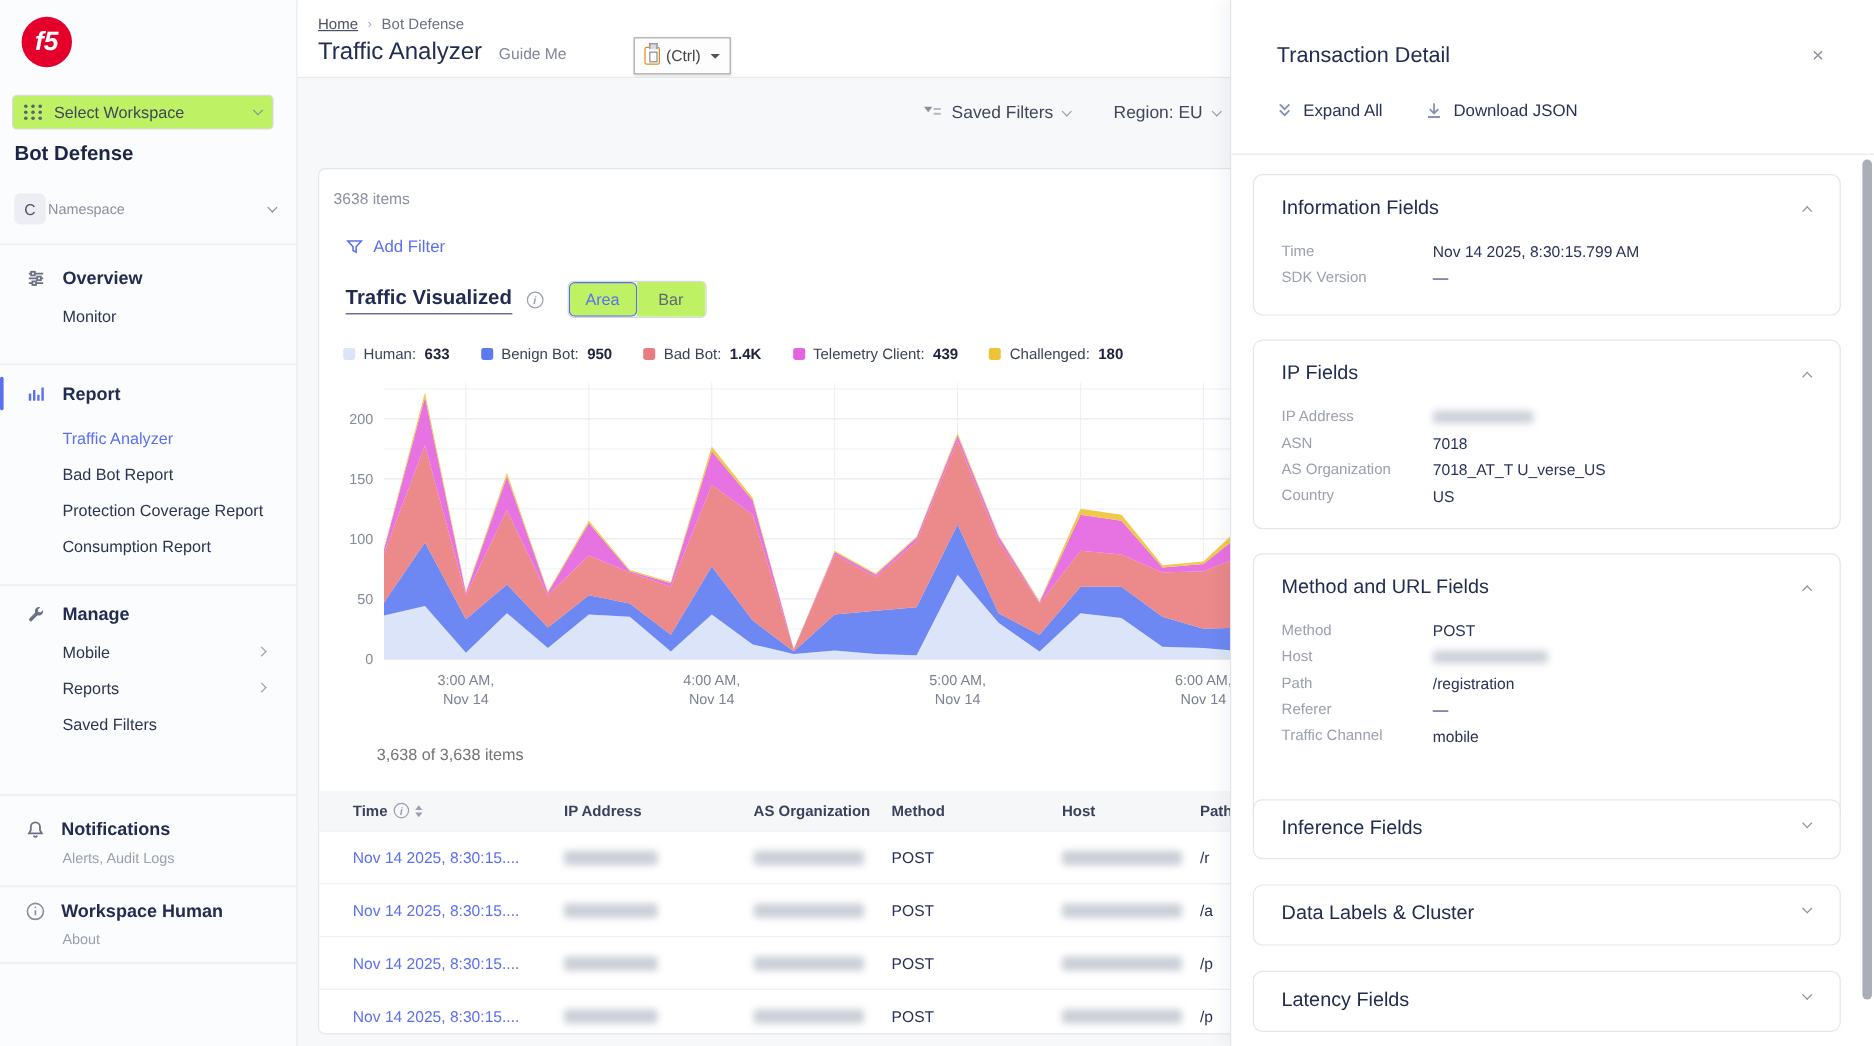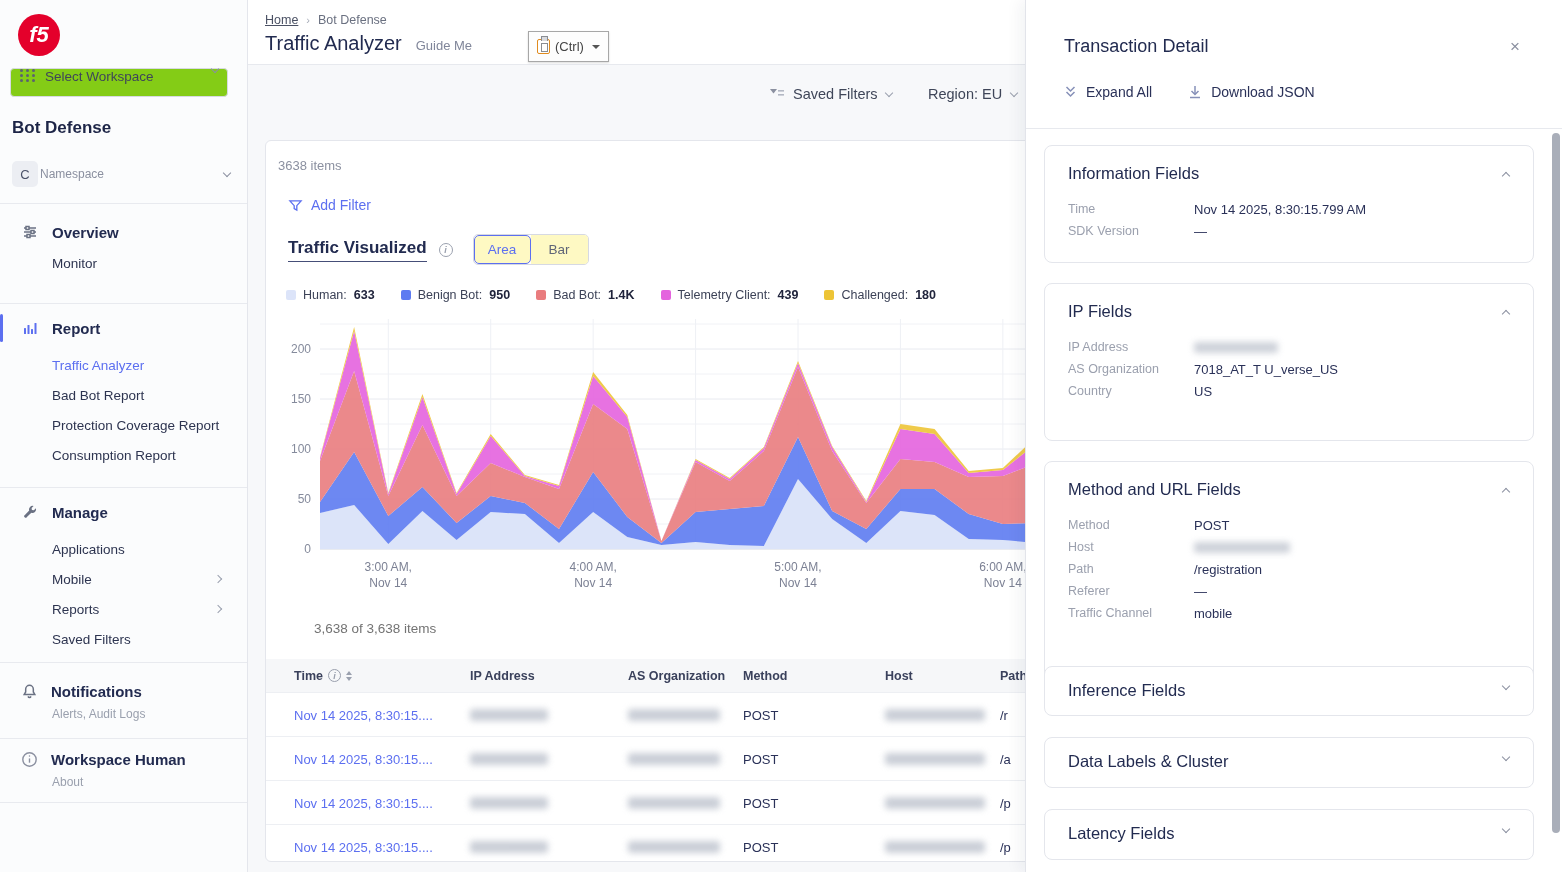--- a/index.html
+++ b/index.html
@@ -2,21 +2,21 @@
 <html><head>
 <meta charset="utf-8">
 <style>
   * { margin:0; padding:0; box-sizing:border-box; }
   html,body { width:1562px; height:872px; font-family:"Liberation Sans", sans-serif; background:#fff; }
   .screen { position:relative; width:1562px; height:872px; overflow:hidden; background:#fff; box-shadow:inset 0 0 0 1px #c2c6cf; }
 
   
   .sidebar { position:absolute; left:0; top:0; width:248px; height:872px; background:#fbfcfd; border-right:1px solid #e4e6ec; }
   .logo { position:absolute; left:18px; top:14px; width:42px; height:42px; background:#e4002b; border-radius:50%; color:#fff; font-weight:bold; font-style:italic; font-size:22px; display:flex; align-items:center; justify-content:center; }
-  .ws-btn { position:absolute; left:10px; top:68px; width:218px; height:29px; background:#84cc16; border:1px solid #d7dae2; border-radius:4px; display:flex; align-items:flex-start; padding:0 9px; gap:9px; color:#3f4659; font-size:13.5px; cursor:pointer; }
+  .ws-btn { position:absolute; left:10px; top:79px; width:218px; height:29px; background:#bef264; border:1px solid #d7dae2; border-radius:4px; display:flex; align-items:center; padding:0 9px; gap:9px; color:#3f4659; font-size:13.5px; cursor:pointer; }
   .ws-btn .spacer { flex:1; }
   .grid-icon { display:grid; grid-template-columns:repeat(3,4px); grid-gap:2px; }
   .grid-icon i { width:3px; height:3px; border-radius:50%; background:#5b6270; }
   .chev { display:inline-block; width:6px; height:6px; border-right:1.5px solid currentColor; border-bottom:1.5px solid currentColor; }
   .chev.down { transform:rotate(45deg); margin-top:-3px; }
   .chev.right { transform:rotate(-45deg); }
   .chev.up { transform:rotate(225deg); margin-top:3px; }
   .product-title { position:absolute; left:12px; top:118px; font-size:17px; font-weight:bold; color:#1d2547; }
   .ns-row { position:absolute; left:12px; top:158px; width:224px; height:32px; display:flex; align-items:center; cursor:pointer; }
   .ns-avatar { width:26px; height:26px; background:#eceef3; border-radius:5px; color:#4a5168; font-size:13px; display:flex; align-items:center; justify-content:center; }
@@ -56,21 +56,21 @@
   .sf-btn .chev, .rg-btn .chev { color:#9aa0ae; }
 
   
   .card { position:absolute; left:265px; top:140px; width:790px; height:722px; background:#fff; border:1px solid #e4e6ec; border-radius:6px; overflow:hidden; }
   .items-count { position:absolute; left:12px; top:17px; font-size:13px; color:#8b90a0; }
   .add-filter { position:absolute; left:22px; top:56px; display:flex; align-items:center; gap:8px; color:#5c6ff0; font-size:14px; cursor:pointer; }
   .tv-row { position:absolute; left:22px; top:93px; display:flex; align-items:center; gap:12px; }
   .tv-title { font-size:17px; font-weight:bold; color:#222b50; border-bottom:1.5px solid #454e78; padding-bottom:3px; cursor:pointer; }
   .i-circle { width:14px; height:14px; border-radius:50%; border:1.2px solid #9aa0ae; color:#9aa0ae; font-size:9px; display:inline-flex; align-items:center; justify-content:center; font-style:italic; font-weight:bold; }
   .seg { display:flex; border:1px solid #d6d9e3; border-radius:5px; overflow:hidden; margin-left:8px; }
-  .seg button { width:57px; height:29px; background:#fef9c3; border:none; font-size:13.5px; color:#5f6577; cursor:pointer; font-family:inherit; }
+  .seg button { width:57px; height:29px; background:#bef264; border:none; font-size:13.5px; color:#5f6577; cursor:pointer; font-family:inherit; }
   .seg button.active { color:#5c6ff0; border:1.5px solid #5c6ff0; border-radius:5px; }
   .legend { position:absolute; left:20px; top:147px; display:flex; gap:26px; align-items:center; }
   .leg-item { display:flex; align-items:center; gap:7px; font-size:12.5px; color:#3c4257; cursor:pointer; }
   .leg-sw { width:10px; height:10px; border-radius:2px; background:#ccc; }
   .leg-val { font-weight:bold; color:#20243c; }
   .chart-wrap { position:absolute; left:14px; top:168px; width:760px; height:288px; }
   .results-count { position:absolute; left:48px; top:480px; font-size:13.5px; color:#737373; }
 
   
   .tbl-head { position:absolute; left:0; top:518px; width:790px; height:33px; background:#f6f7f9; display:flex; align-items:center; font-size:12.5px; font-weight:bold; color:#3a415c; }
@@ -193,23 +193,20 @@
     <div class="sb-div" style="top:487px"></div>
 
     <div class="nav-group" style="top:496px">
       <div class="nav-head">
         <span class="g-icon">
           <svg width="16" height="16" viewBox="0 0 16 16" fill="currentColor">
               <path d="M13.9 4.3a3.6 3.6 0 0 1-4.6 4.4L4.9 13a1.45 1.45 0 1 1-2-2l4.3-4.4A3.6 3.6 0 0 1 11.6 2l-2 2 .3 2 2 .3 2-2z"></path>
             </svg>
         </span>
         <span>Manage</span>
-      </div>
-      <div class="nav-item" style="margin-top:6px">
-        <span>Applications</span>
       </div>
       <div class="nav-item">
         <span>Mobile</span>
         <span class="chev right"></span>
       </div>
       <div class="nav-item">
         <span>Reports</span>
         <span class="chev right"></span>
       </div>
       <div class="nav-item">
@@ -467,20 +464,24 @@
 
     <div class="pcard" style="top:283px;height:158px">
       <div class="pcard-title">IP Fields</div>
       <span class="pcard-chev chev up"></span>
       <div class="pcard-rows">
         <div class="prow">
             <span class="pl">IP Address</span>
             <span class="ppill"></span>
           </div>
         <div class="prow">
+            <span class="pl">ASN</span>
+            <span class="pv">7018</span>
+          </div>
+        <div class="prow">
             <span class="pl">AS Organization</span>
             <span class="pv">7018_AT_T U_verse_US</span>
           </div>
         <div class="prow">
             <span class="pl">Country</span>
             <span class="pv">US</span>
           </div>
       </div>
     </div>
 

